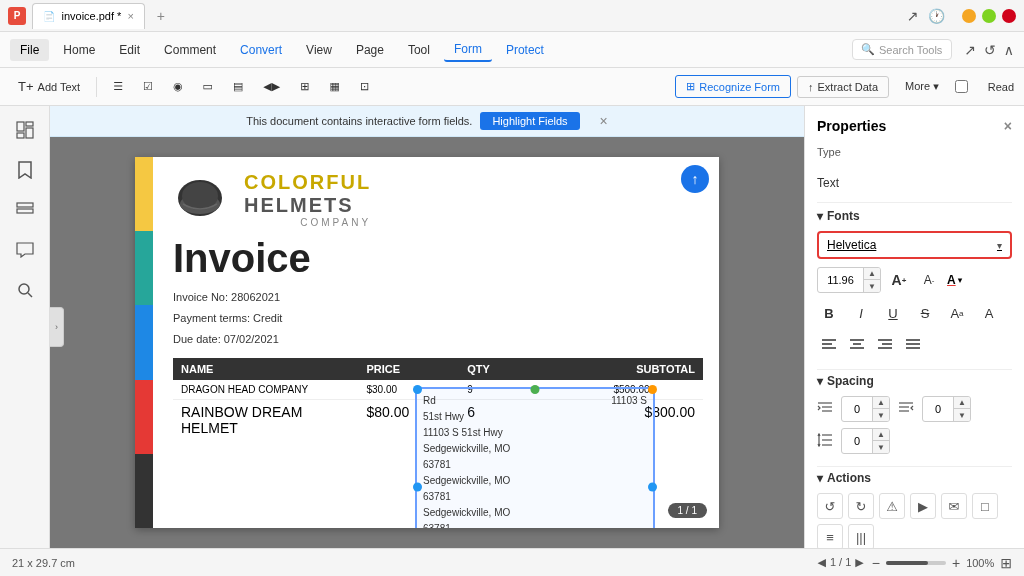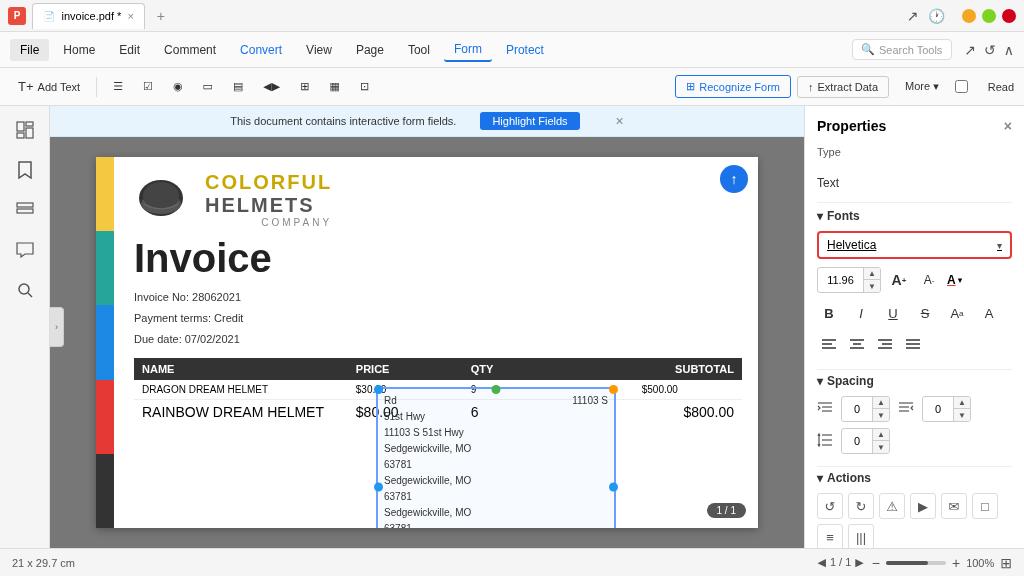--- a/index.html
+++ b/index.html
@@ -56,27 +56,27 @@
     .main-area { display: flex; height: calc(576px - 32px - 36px - 38px - 28px); }
 
     
     .left-sidebar { width: 50px; background: #f5f5f5; border-right: 1px solid #ddd; display: flex; flex-direction: column; align-items: center; padding-top: 8px; gap: 8px; }
     .sidebar-icon { width: 32px; height: 32px; display: flex; align-items: center; justify-content: center; cursor: pointer; border-radius: 4px; color: #555; font-size: 16px; }
 
     
     .doc-area { flex: 1; background: #888; overflow: hidden; position: relative; display: flex; flex-direction: column; }
 
     
-    .notification-bar { display: flex; align-items: center; justify-content: center; background: #e8f4fd; padding: 6px 16px; gap: 24px; font-size: 11px; color: #333; border-bottom: 1px solid #d0e8f8; }
+    .notification-bar { display: flex; align-items: center; justify-content: center; background: #e8f4fd; padding: 6px 16px; gap: 8px; font-size: 11px; color: #333; border-bottom: 1px solid #d0e8f8; }
     .highlight-btn { background: #1a73e8; color: white; padding: 3px 12px; border-radius: 3px; cursor: pointer; font-size: 11px; }
     .notif-close { margin-left: 12px; cursor: pointer; color: #888; font-size: 14px; }
 
     
     .pdf-canvas { flex: 1; background: #777; display: flex; align-items: flex-start; justify-content: center; padding: 20px; overflow: hidden; }
-    .pdf-page { background: white; width: 662px; min-height: 100%; position: relative; box-shadow: 0 2px 8px rgba(0,0,0,0.3); }
+    .pdf-page { background: white; width: 584px; min-height: 100%; position: relative; box-shadow: 0 2px 8px rgba(0,0,0,0.3); }
 
     .left-colored-bar { position: absolute; left: 0; top: 0; bottom: 0; width: 18px; display: flex; flex-direction: column; }
     .bar-yellow { flex: 1; background: #f5c842; }
     .bar-teal { flex: 1; background: #26a69a; }
     .bar-blue { flex: 1; background: #1e88e5; }
     .bar-red { flex: 1; background: #e53935; }
     .bar-dark { flex: 1; background: #333; }
 
     
     .right-panel { width: 220px; background: white; border-left: 1px solid #ddd; overflow-y: auto; padding: 12px; }
@@ -332,21 +332,21 @@
         </div>
 
         <div style="margin-left:22px; padding:0 16px;">
           <div style="display:flex; background:#333; color:white; padding:5px 0; font-size:11px; font-weight:bold; margin-bottom:0;">
             <div style="flex:2; padding:0 8px;">NAME</div>
             <div style="flex:1; padding:0 8px;">PRICE</div>
             <div style="flex:1; padding:0 8px;">QTY</div>
             <div style="flex:1.5; padding:0 8px; text-align:right;">SUBTOTAL</div>
           </div>
           <div style="display:flex; padding:4px 0; border-bottom:1px solid #eee; font-size:10px;">
-            <div style="flex:2; padding:0 8px;">DRAGON DREAM HELMET</div>
+            <div style="flex:2; padding:0 8px;">DRAGON HEAD COMPANY</div>
             <div style="flex:1; padding:0 8px;">$30.00</div>
             <div style="flex:1; padding:0 8px;">9</div>
             <div style="flex:1.5; padding:0 8px; text-align:center;">$500.00</div>
           </div>
           <div style="display:flex; padding:4px 0; font-size:14px;justify-content:space-between;">
             <div style="flex:2; padding:0 8px;">RAINBOW DREAM HELMET</div>
             <div style="flex:1; padding:0 8px;">$80.00</div>
             <div style="flex:1; padding:0 8px;">6</div>
             <div style="flex:1.5; padding:0 8px; text-align:right;">$800.00</div>
           </div>

